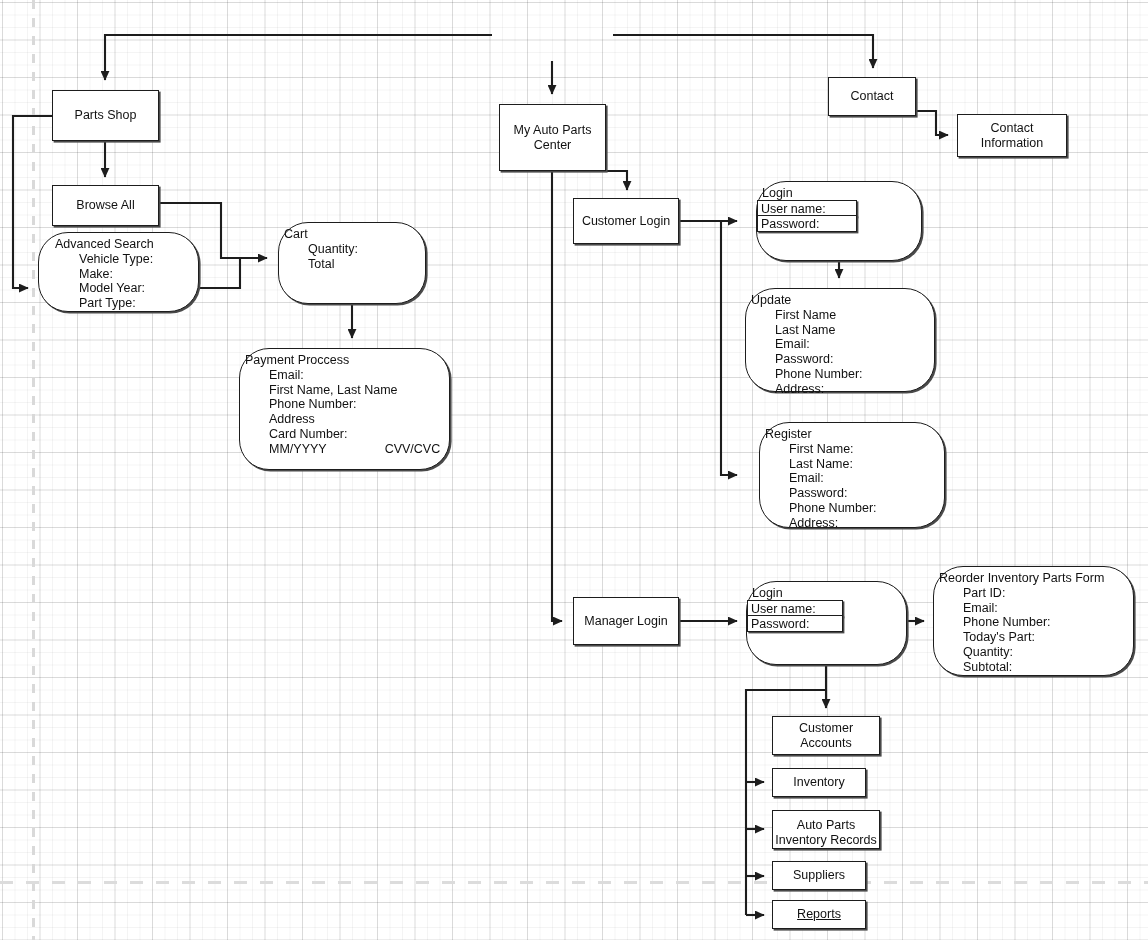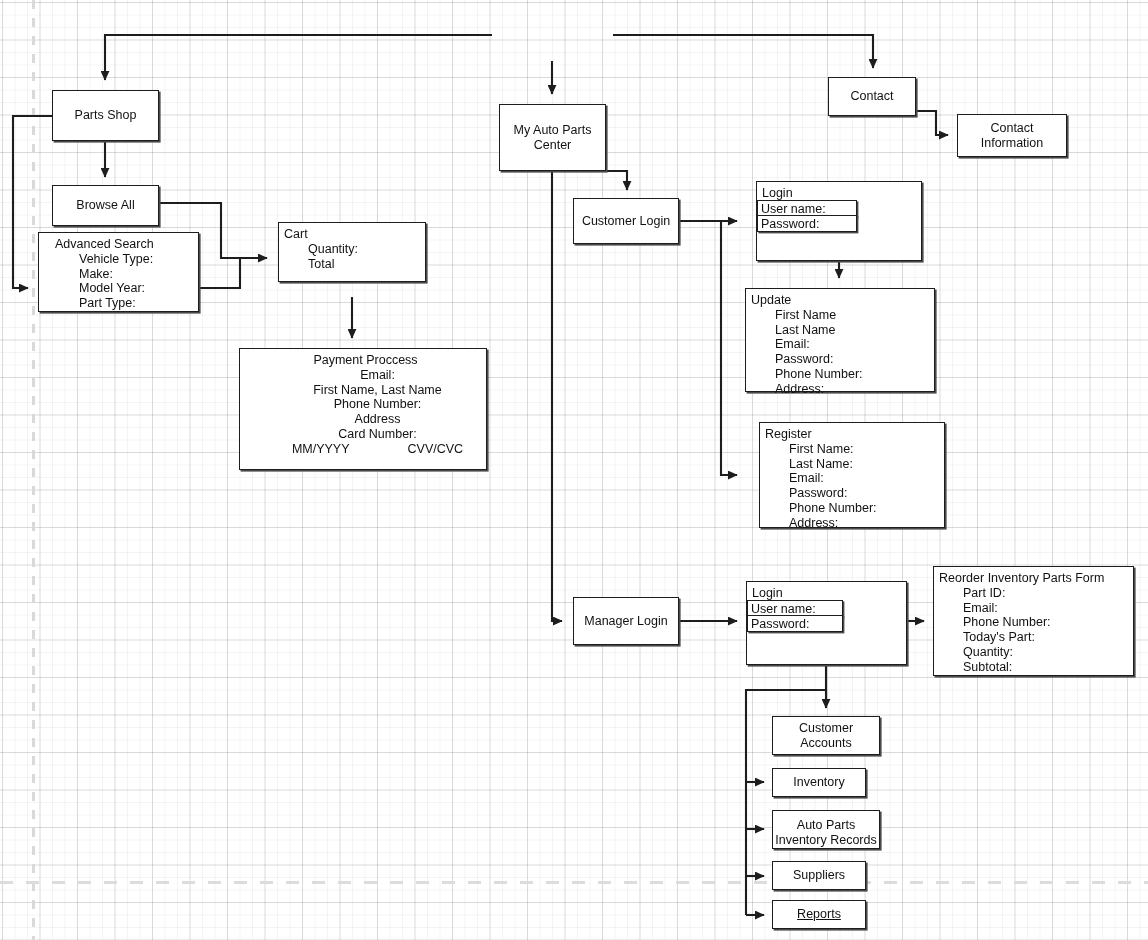--- a/index.html
+++ b/index.html
@@ -36,21 +36,21 @@
     font-size:12.5px;
     color:#111111;
     line-height:14.8px;
     z-index:3;
   }
   .node.center{
     display:flex;align-items:center;justify-content:center;
     text-align:center;
   }
   .node.center .lines{white-space:pre-line;}
-  .node.form{padding:4px 0 0 5px;}
+  .node.form{padding:4px 0 0 5px;border-radius:30px;}
   .node.form .title{display:block;}
   .node.form .field{display:block;padding-left:24px;}
   .node.form .field .right{display:inline-block;padding-left:58px;}
   .field-box{
     position:absolute;
     box-sizing:border-box;
     background:#ffffff;
     border:1.4px solid #1d1d1d;
     box-shadow:1.4px 1.4px 0 #4a4a4a;
     font-size:12.5px;
@@ -182,27 +182,27 @@
   </div>
 
   <div class="node form" style="left:38px;top:232px;width:161px;height:80px;padding-left:16px;">
     <span class="title">Advanced Search</span>
     <span class="field">Vehicle Type:</span>
     <span class="field">Make:</span>
     <span class="field">Model Year:</span>
     <span class="field">Part Type:</span>
   </div>
 
-  <div class="node form" style="left:278px;top:222px;width:148px;height:60px;">
+  <div class="node form" style="left:278px;top:222px;width:148px;height:82px;">
     <span class="title">Cart</span>
     <span class="field">Quantity:</span>
     <span class="field">Total</span>
   </div>
 
-  <div class="node form" style="left:239px;top:348px;width:248px;height:122px;text-align:center;">
+  <div class="node form" style="left:239px;top:348px;width:211px;height:122px;">
     <span class="title">Payment Proccess</span>
     <span class="field">Email:</span>
     <span class="field">First Name, Last Name</span>
     <span class="field">Phone Number:</span>
     <span class="field">Address</span>
     <span class="field">Card Number:</span>
     <span class="field"><span>MM/YYYY</span><span class="right">CVV/CVC</span></span>
   </div>
 
   <div class="node form" style="left:756px;top:181px;width:166px;height:80px;">

